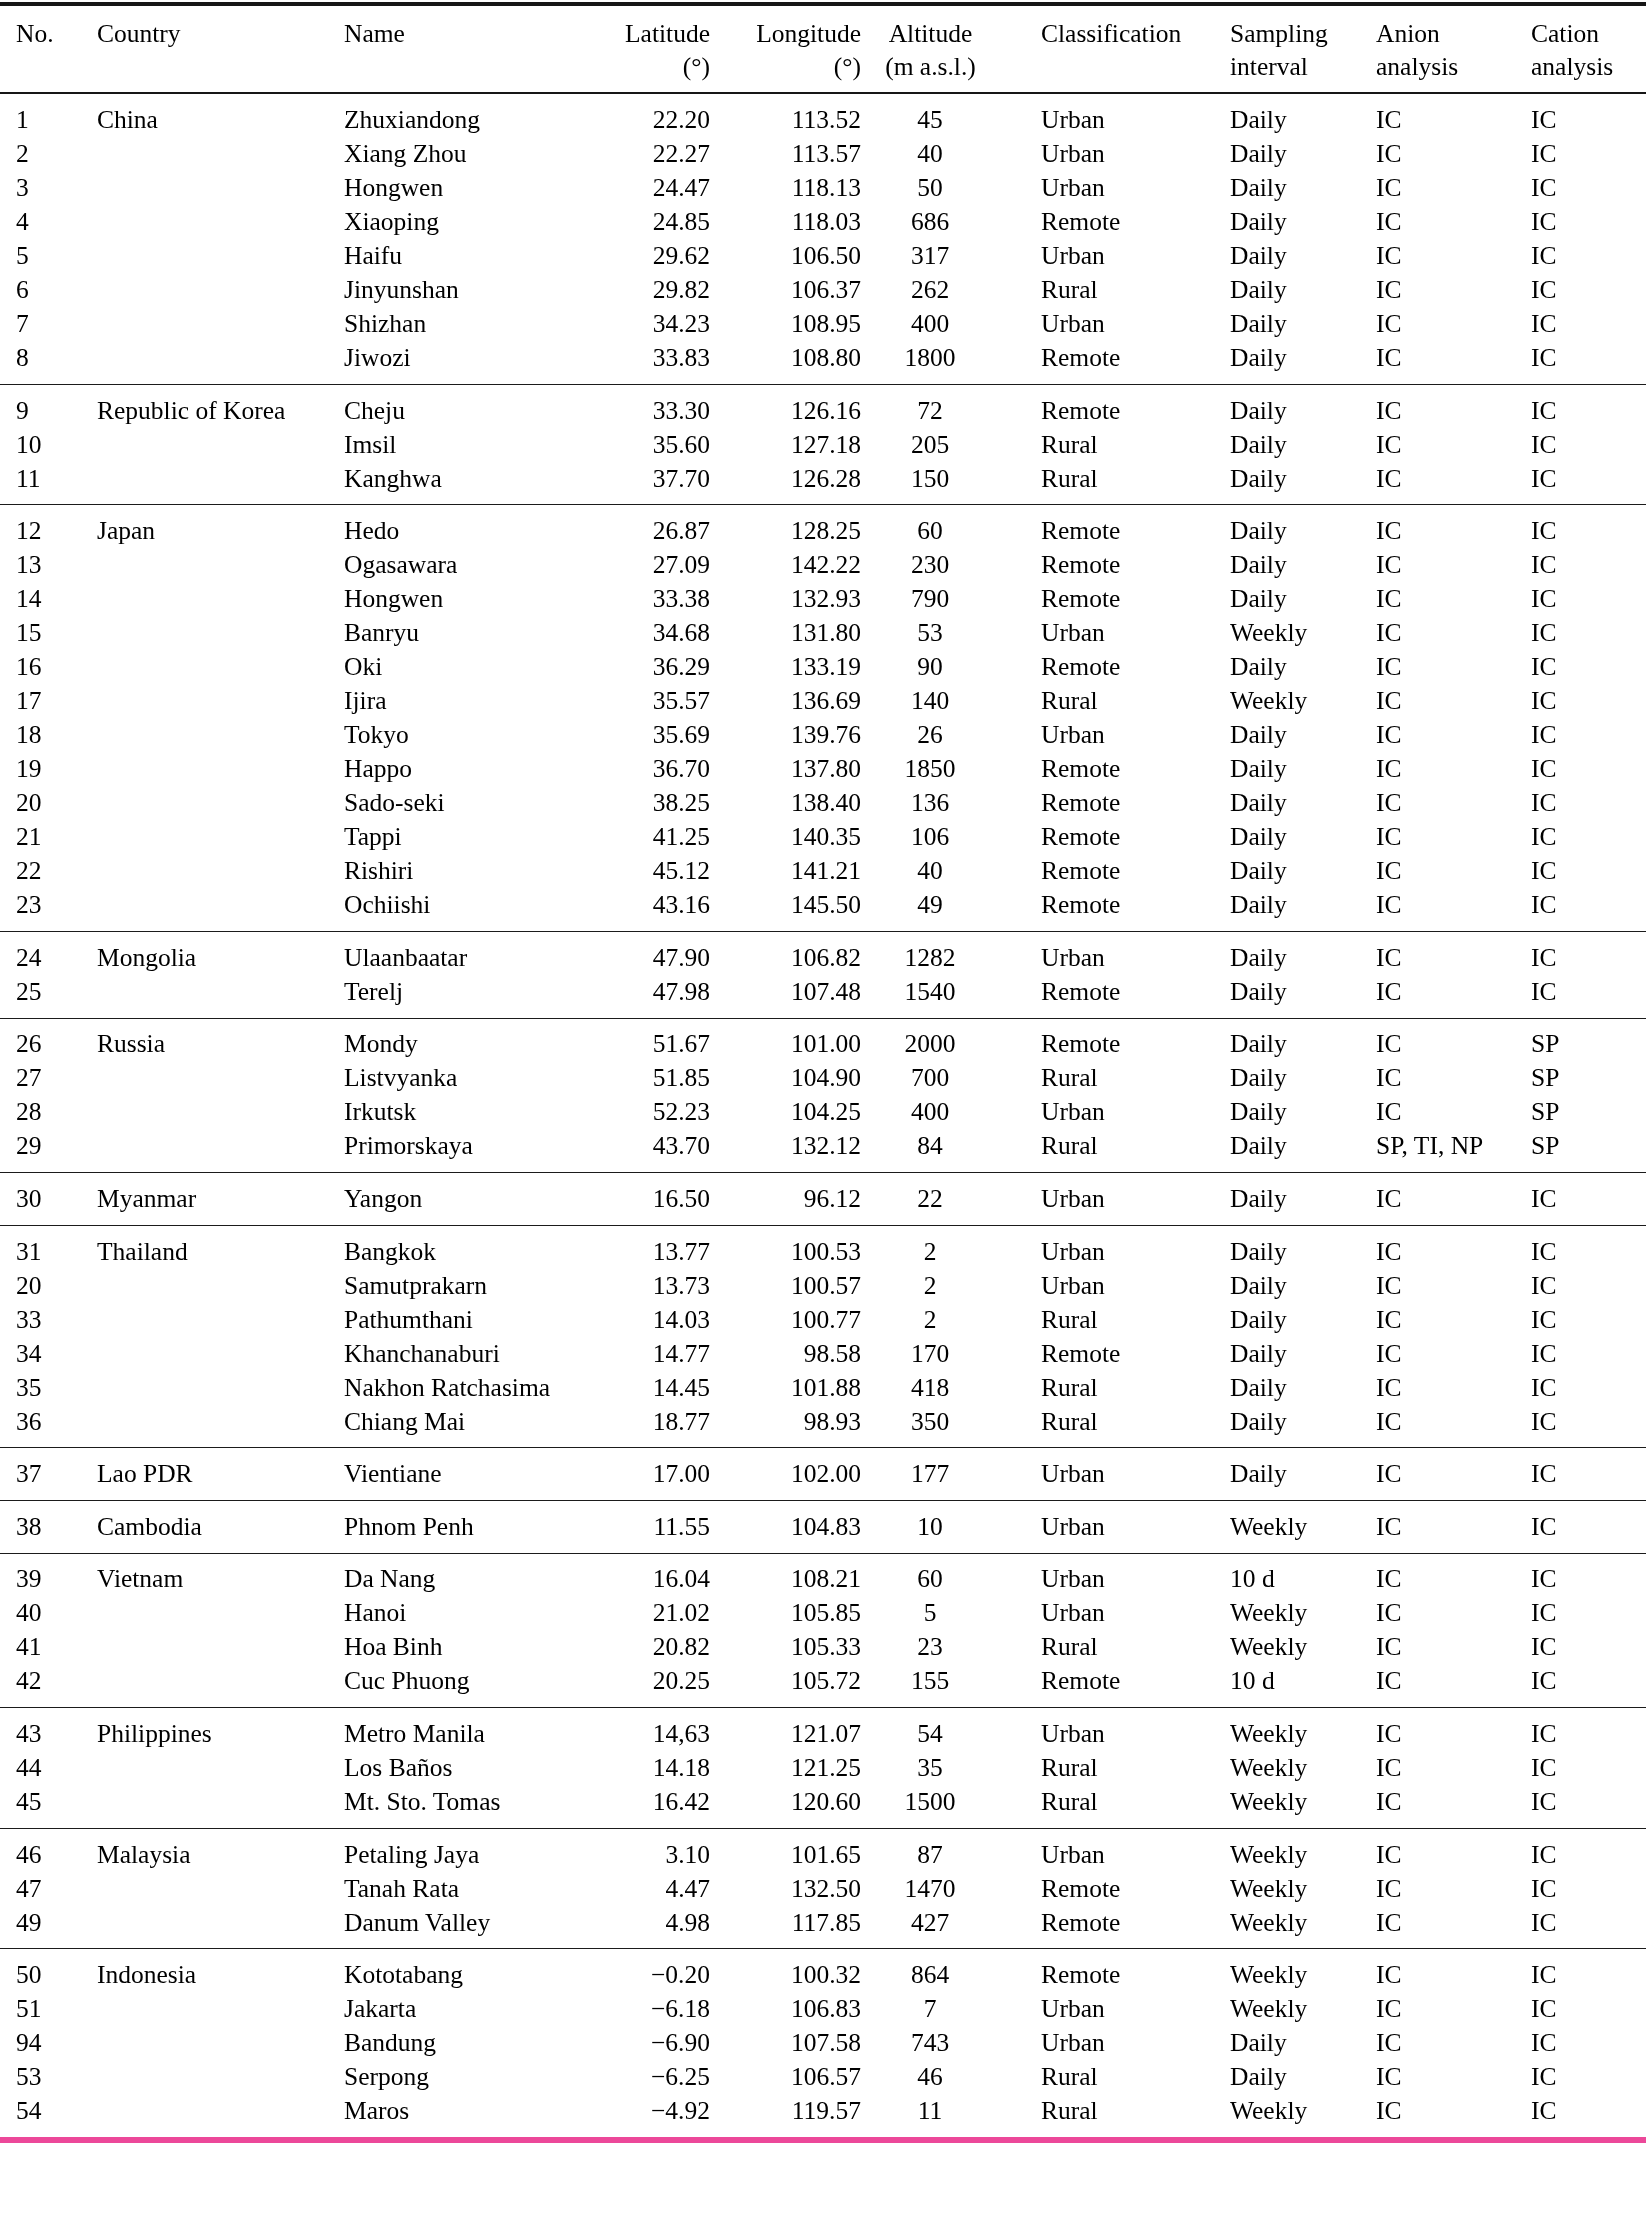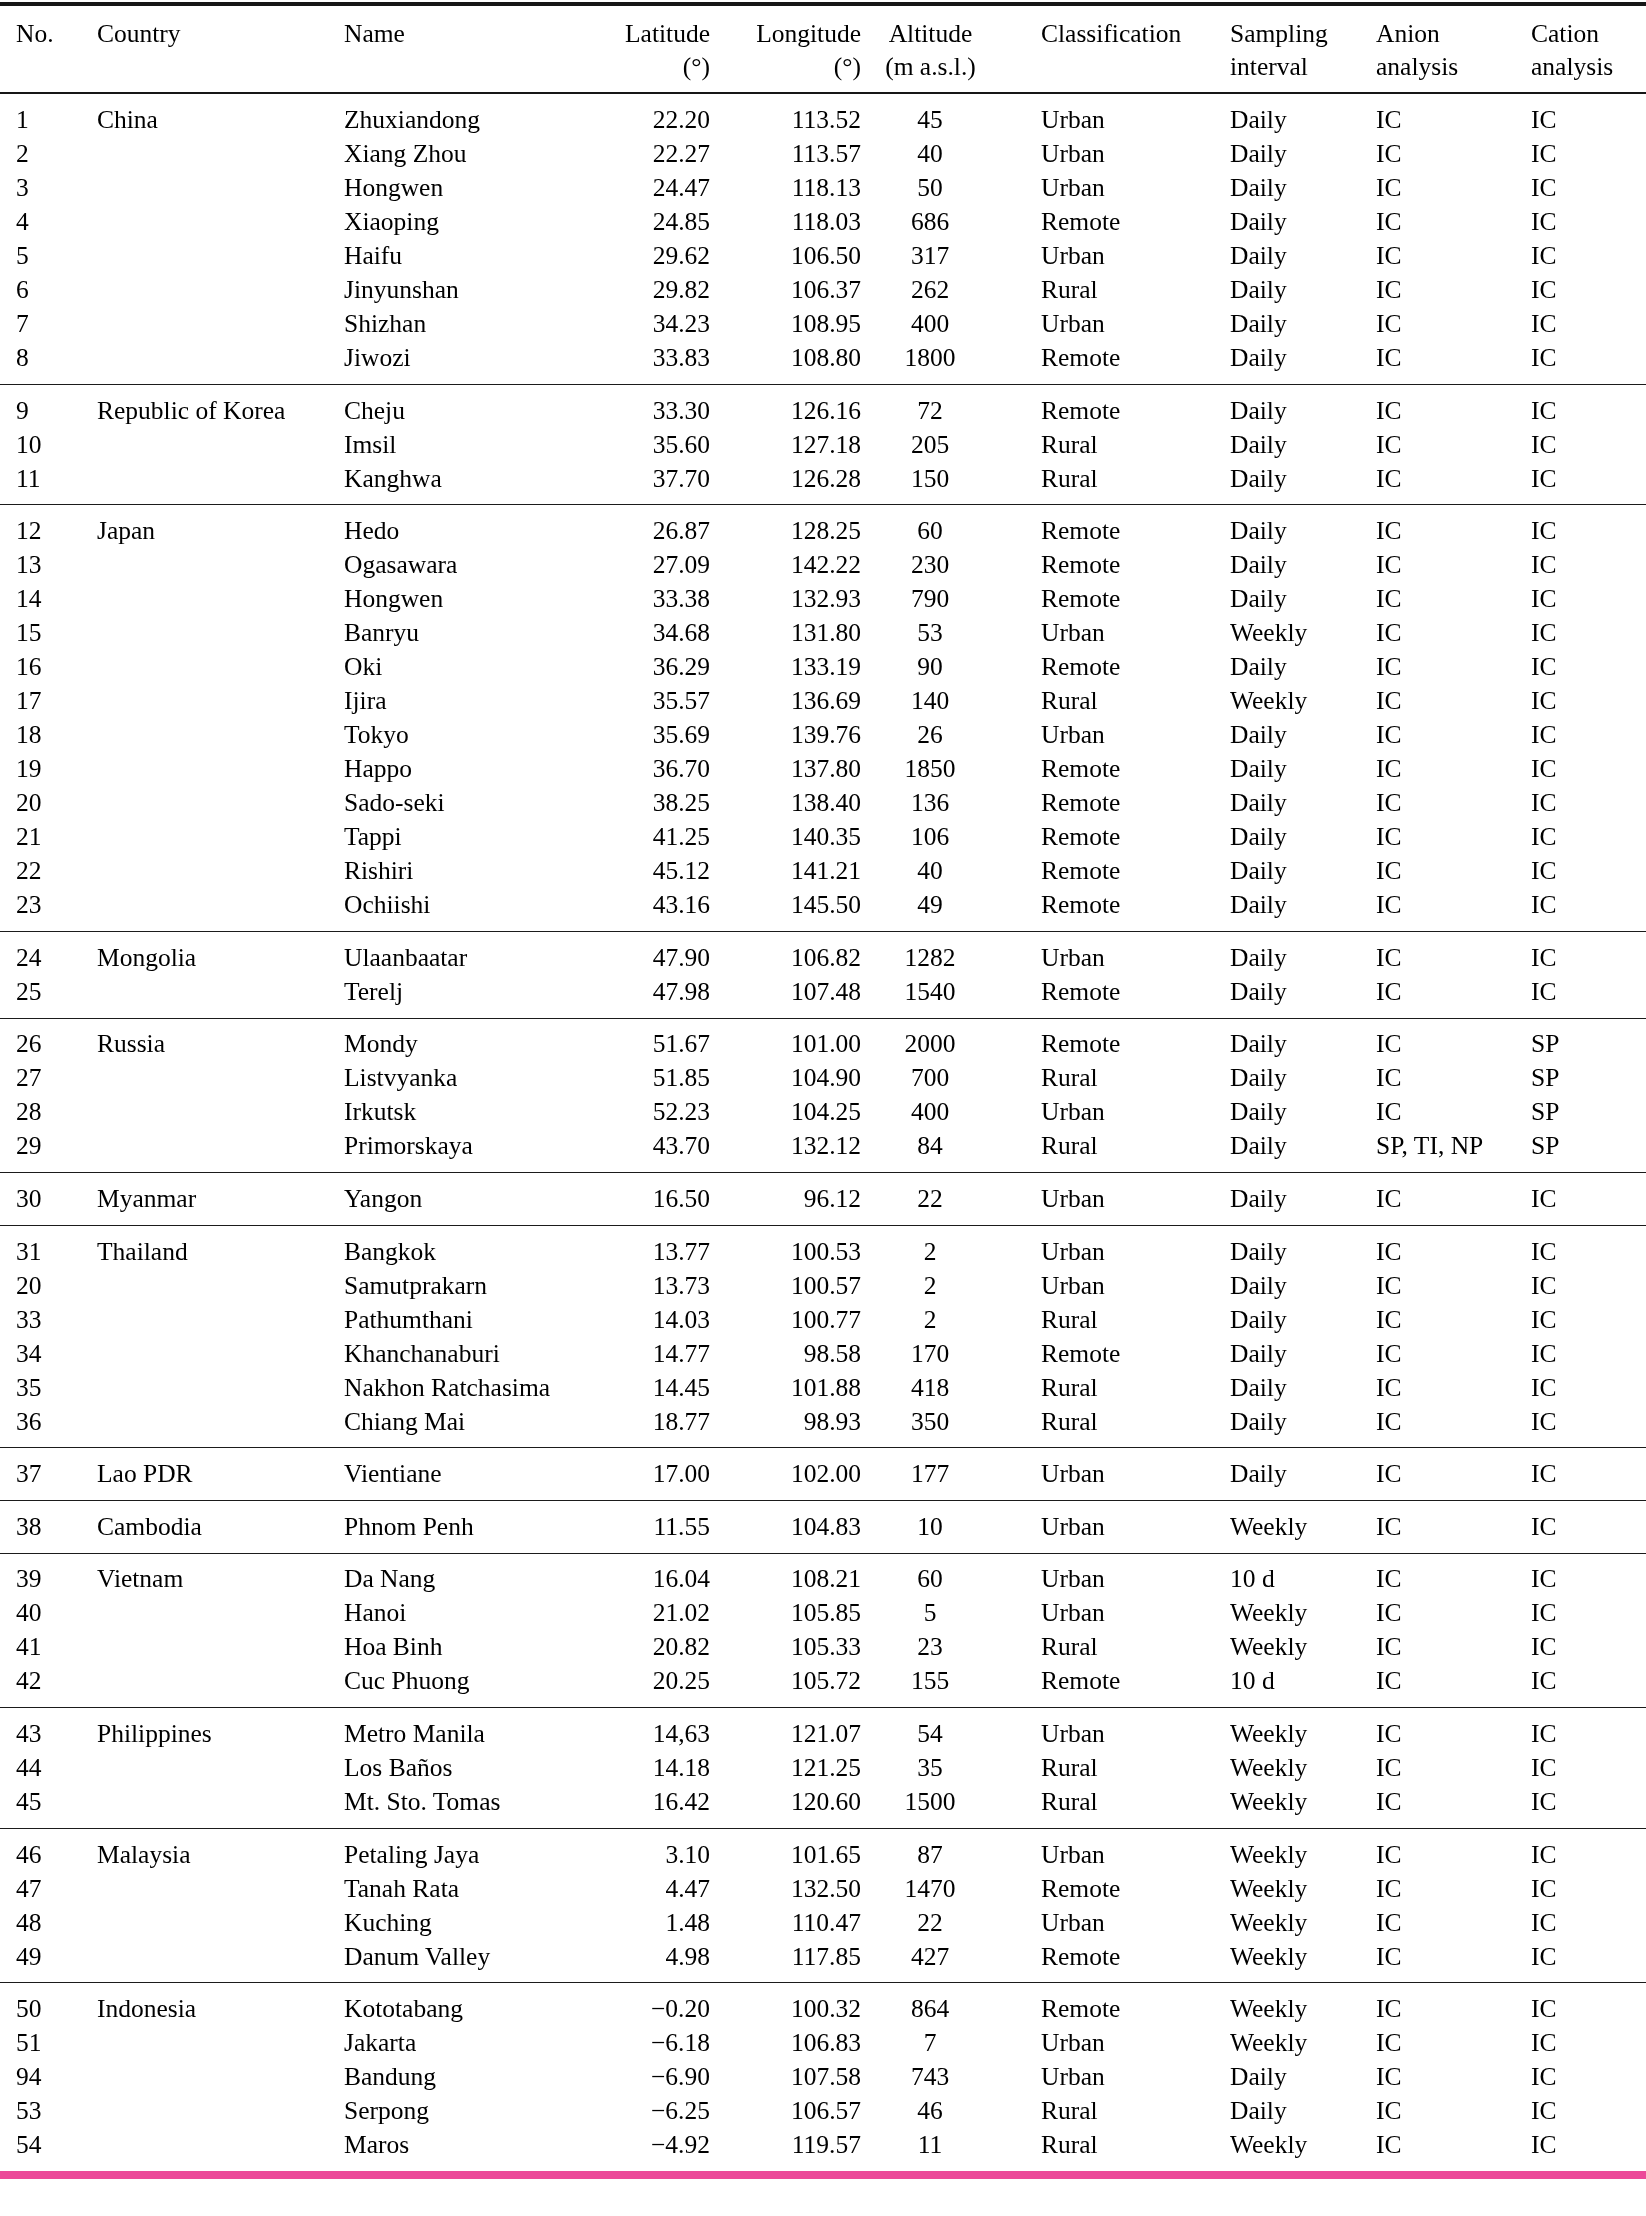--- a/index.html
+++ b/index.html
@@ -8,21 +8,21 @@
     font-family: "Liberation Serif", "DejaVu Serif", serif;
     color: #000; overflow: hidden;
   }
   #stations-table {
     border-collapse: collapse;
     table-layout: fixed;
     width: 1599px;
     font-size: 25.5px;
     margin-top: 1.6px;
     border-top: 4px solid #161616;
-    border-bottom: 8px solid #ec4899;
+    border-bottom: 6px solid #ec4899;
   }
   col.c-no             { width: 81px; }
   col.c-country        { width: 247px; }
   col.c-name           { width: 277px; }
   col.c-latitude       { width: 113px; }
   col.c-longitude      { width: 151px; }
   col.c-altitude       { width: 156px; }
   col.c-classification { width: 189px; }
   col.c-interval       { width: 146px; }
   col.c-anion          { width: 155px; }
@@ -691,32 +691,20 @@
         <td class="col-country"></td>
         <td class="col-name">Tanah Rata</td>
         <td class="col-latitude">4.47</td>
         <td class="col-longitude">132.50</td>
         <td class="col-altitude">1470</td>
         <td class="col-classification">Remote</td>
         <td class="col-interval">Weekly</td>
         <td class="col-anion">IC</td>
         <td class="col-cation">IC</td>
       </tr>
-      <tr class="">
-        <td class="col-no">48</td>
-        <td class="col-country"></td>
-        <td class="col-name">Kuching</td>
-        <td class="col-latitude">1.48</td>
-        <td class="col-longitude">110.47</td>
-        <td class="col-altitude">22</td>
-        <td class="col-classification">Urban</td>
-        <td class="col-interval">Weekly</td>
-        <td class="col-anion">IC</td>
-        <td class="col-cation">IC</td>
-      </tr>
       <tr class="group-last">
         <td class="col-no">49</td>
         <td class="col-country"></td>
         <td class="col-name">Danum Valley</td>
         <td class="col-latitude">4.98</td>
         <td class="col-longitude">117.85</td>
         <td class="col-altitude">427</td>
         <td class="col-classification">Remote</td>
         <td class="col-interval">Weekly</td>
         <td class="col-anion">IC</td>

